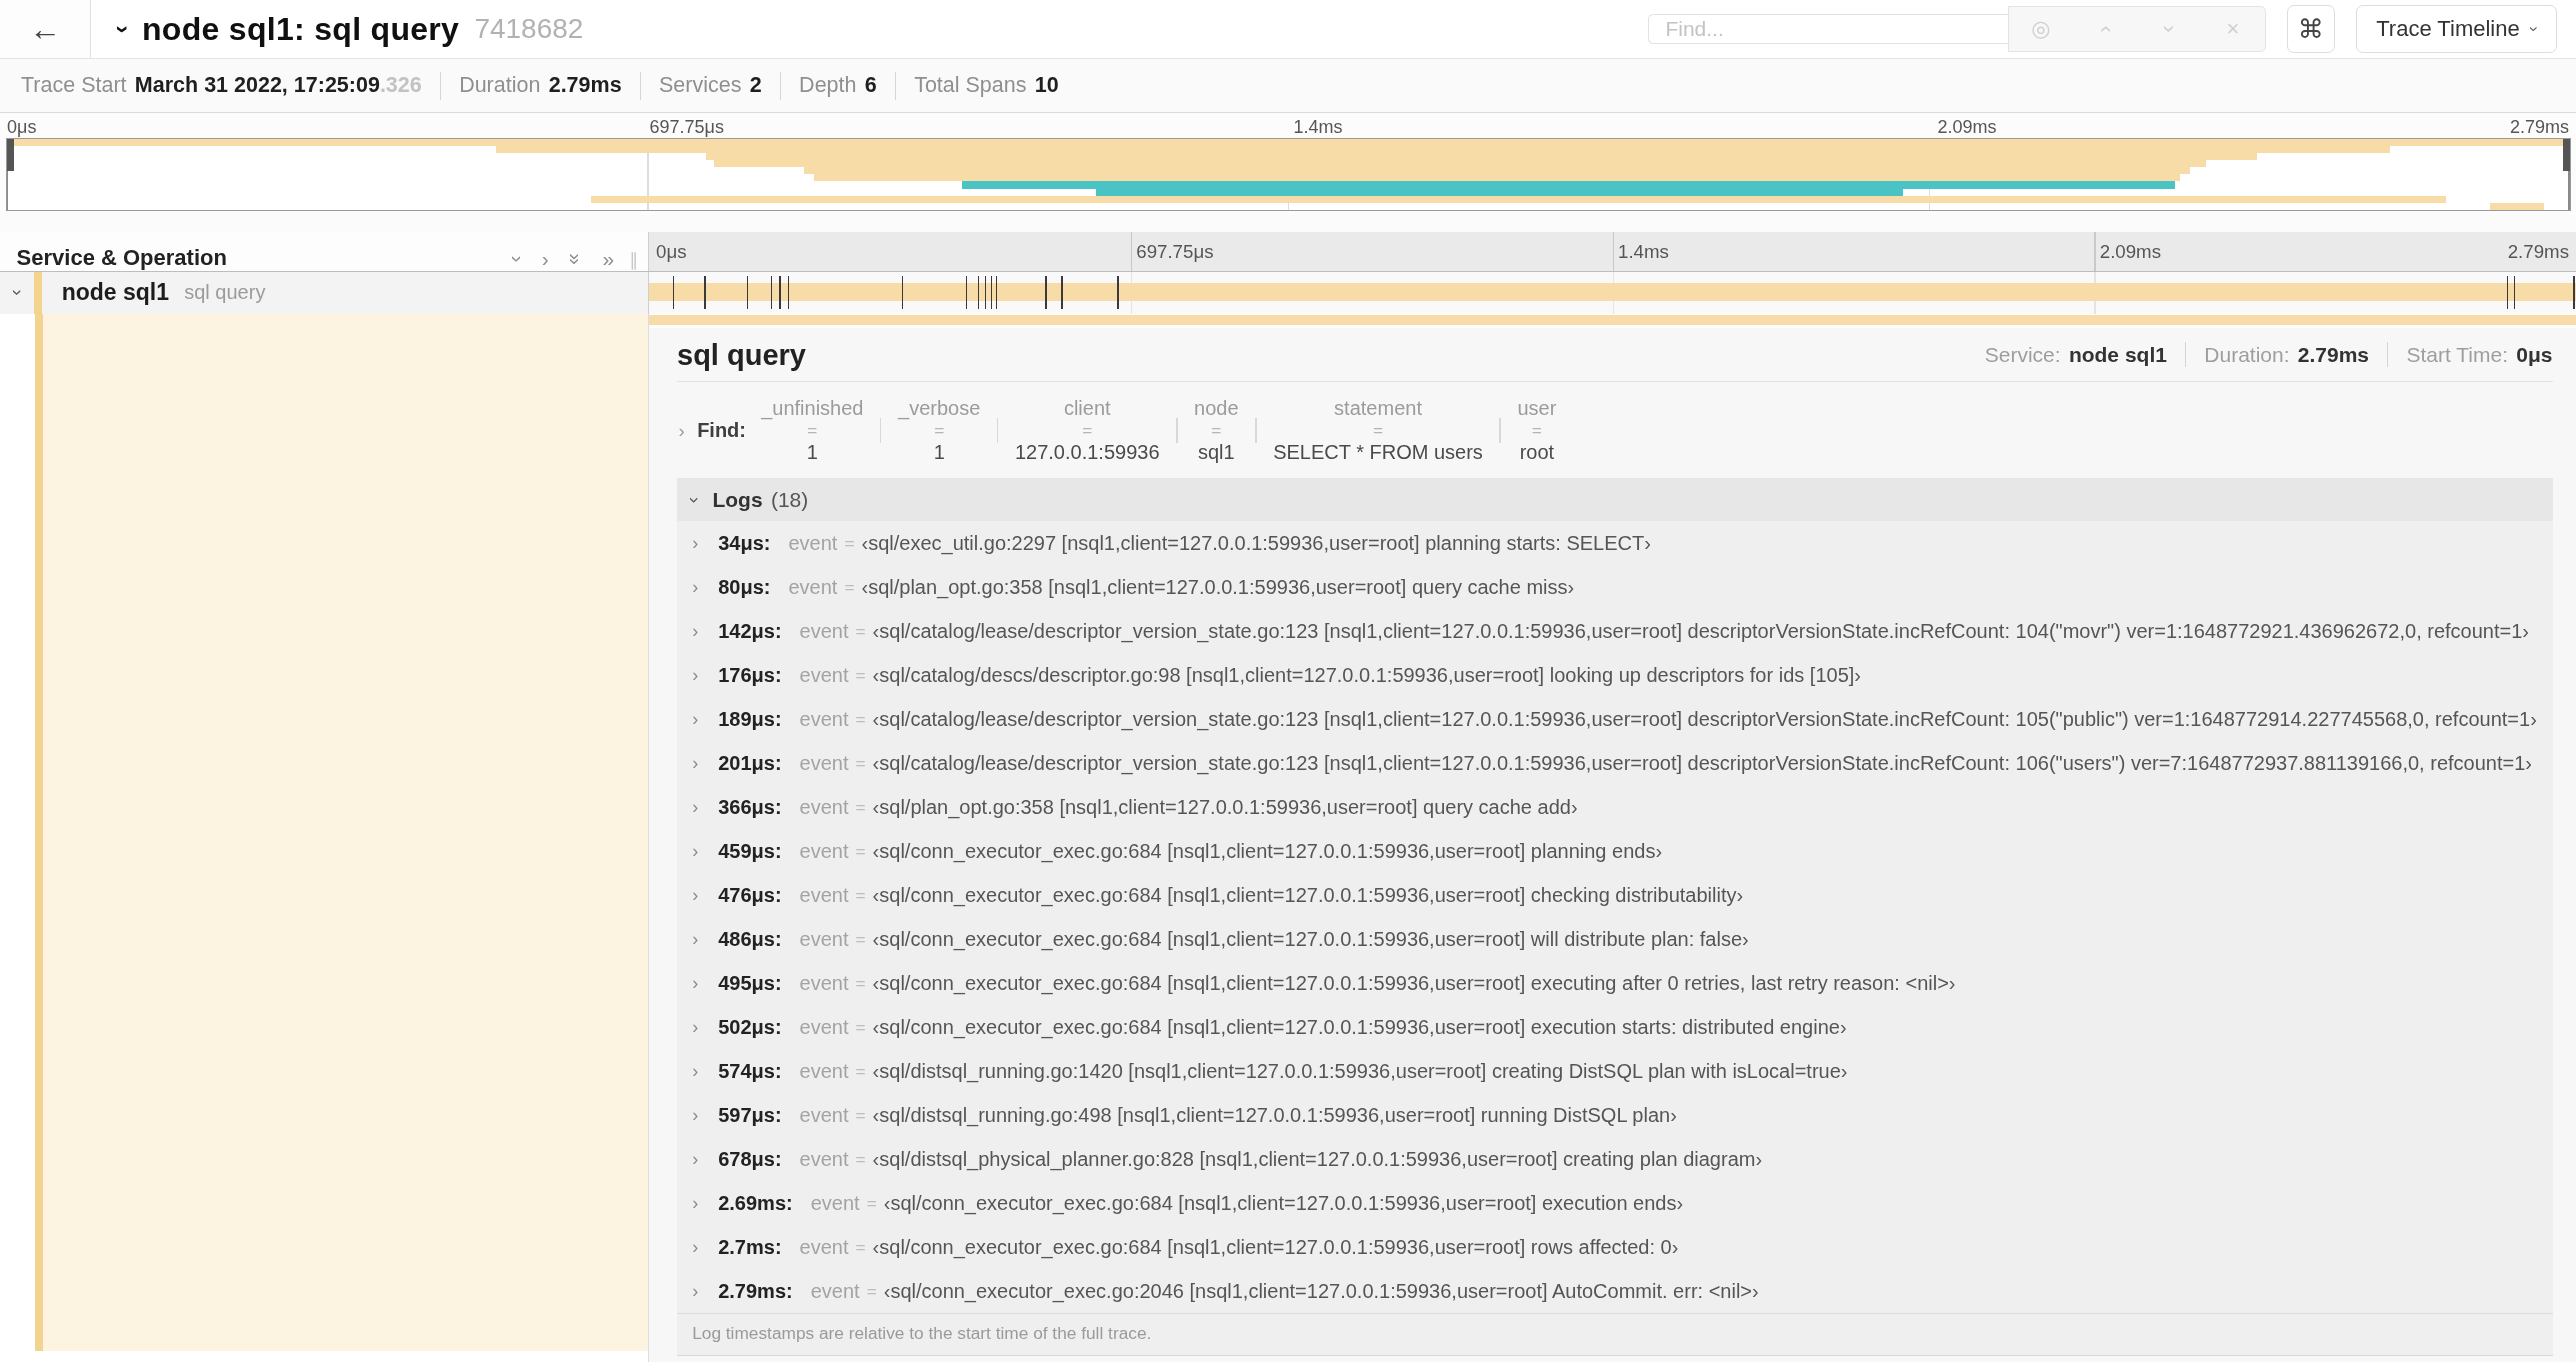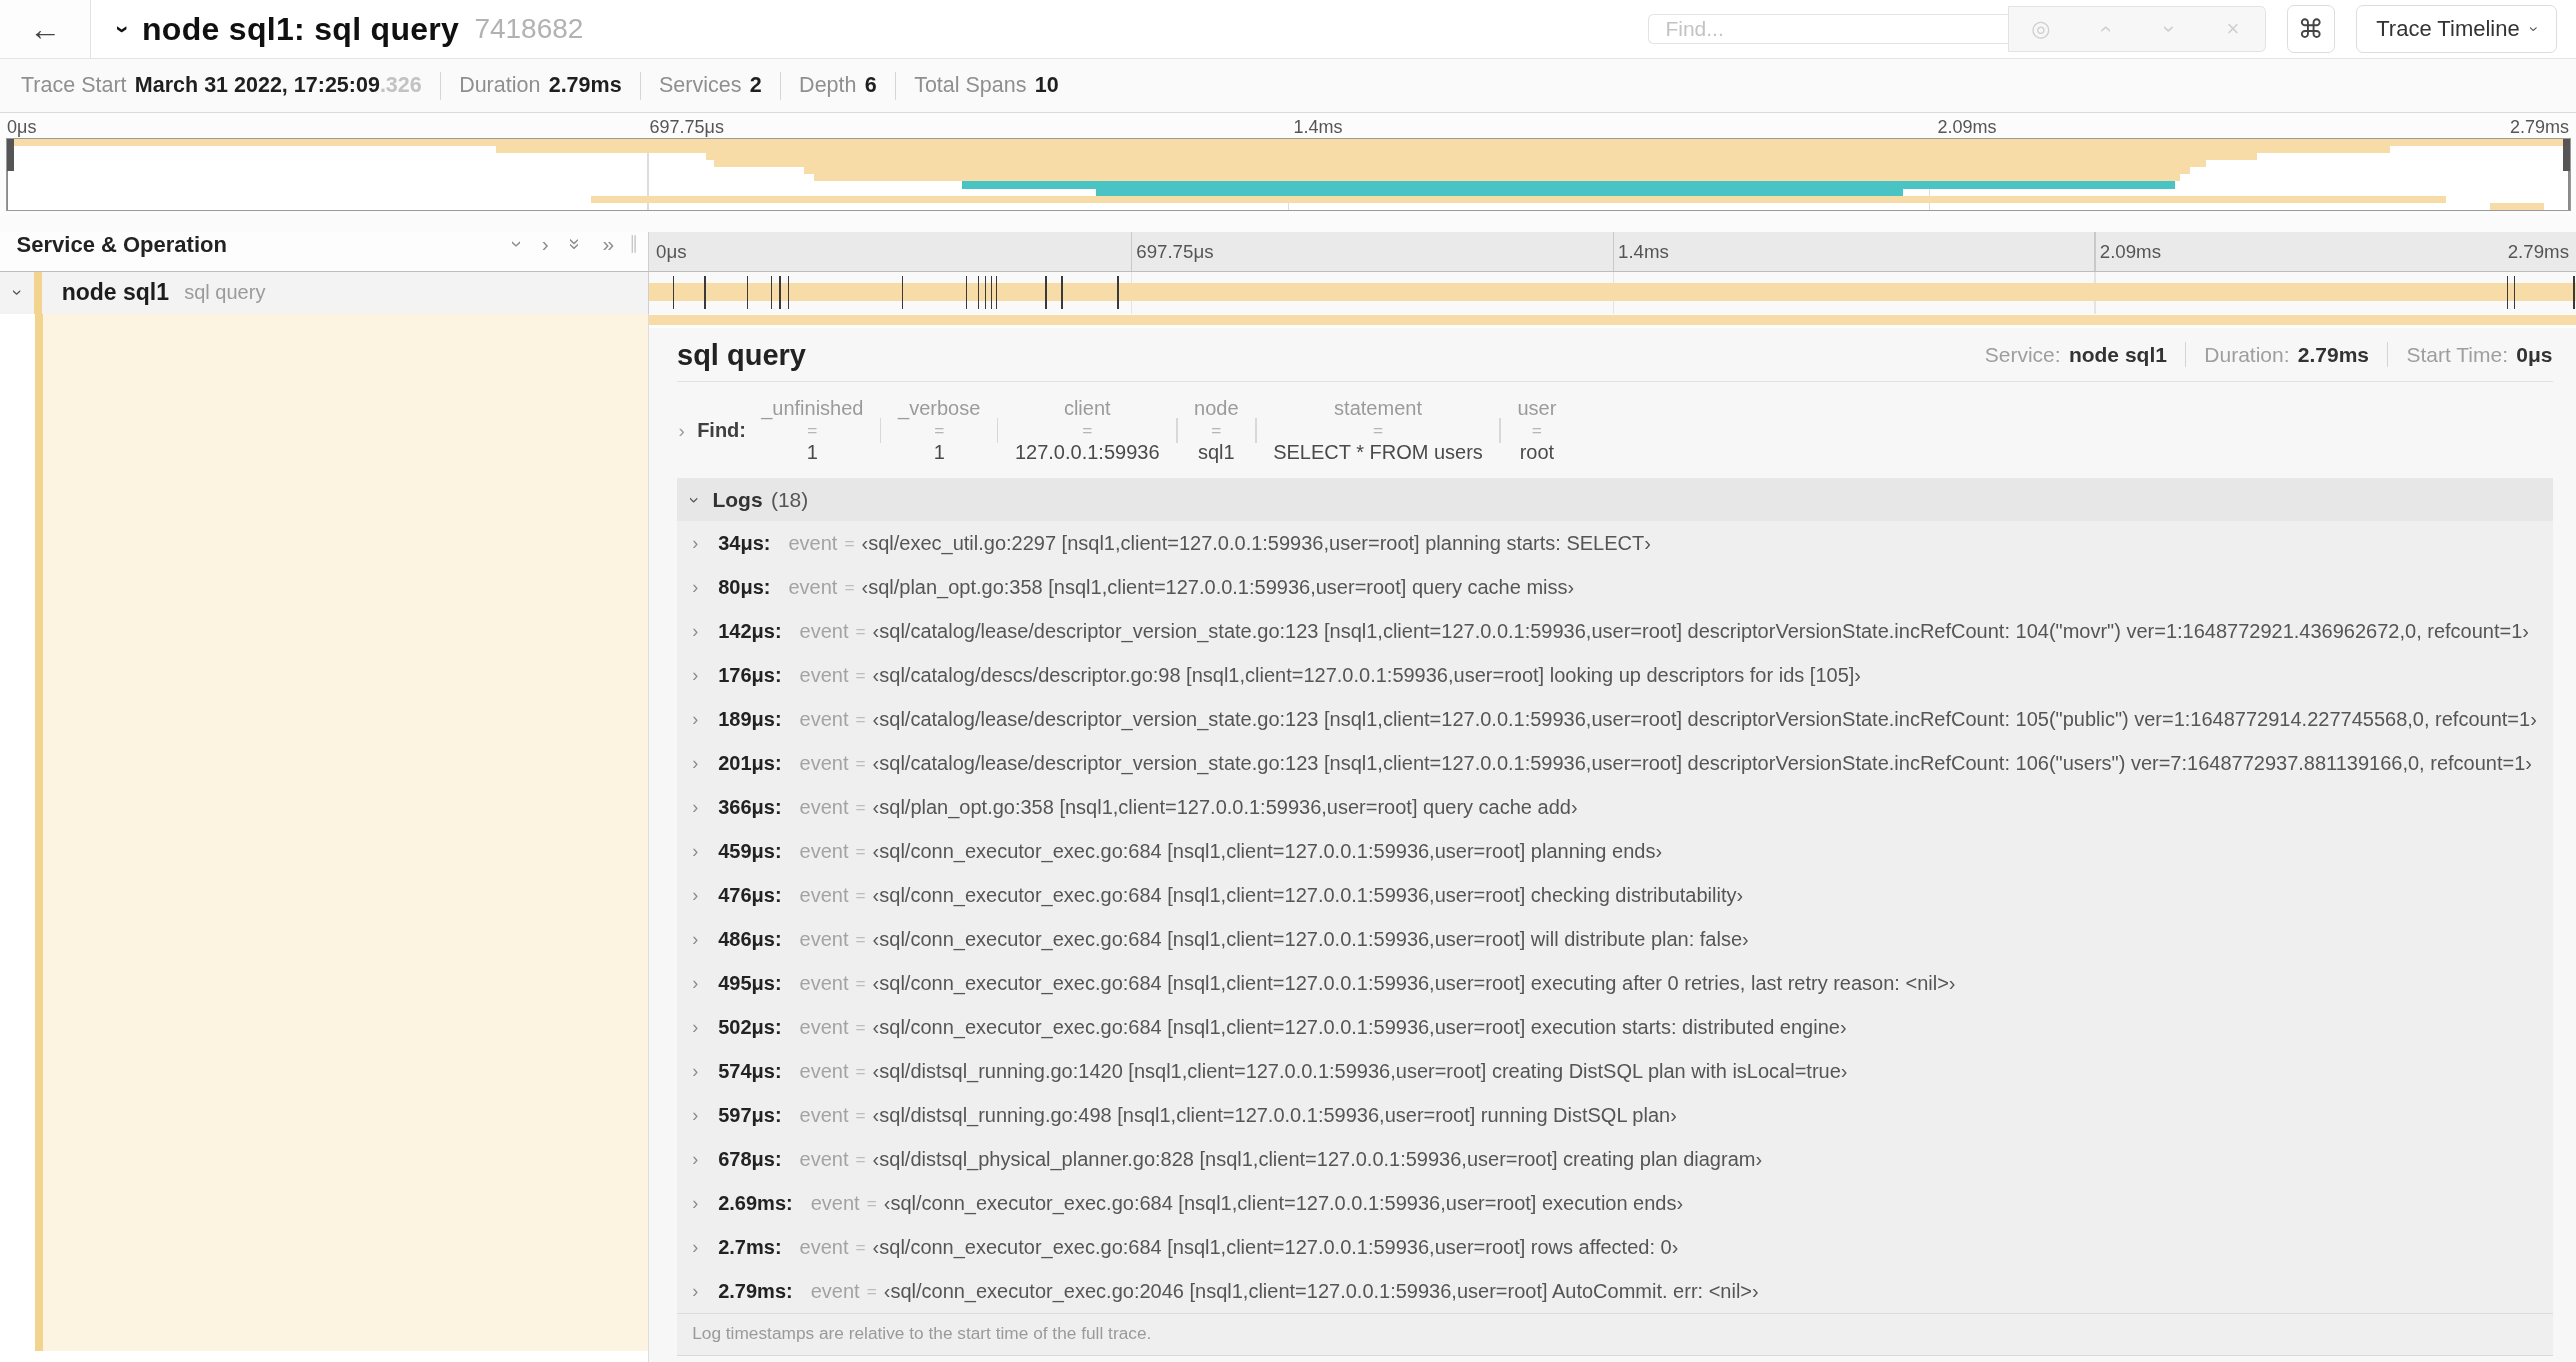--- a/index.html
+++ b/index.html
@@ -56,21 +56,21 @@
   .mm-bar{position:absolute;top:0;bottom:0;}
   .scrubber{position:absolute;top:0;bottom:0;width:1.4px;background:#8a8a8a;cursor:col-resize;}
   .scrubber .grip{position:absolute;top:0;width:7px;height:32px;background:#555;}
   .scrub-left{left:0;} .scrub-left .grip{left:0;}
   .scrub-right{right:0;} .scrub-right .grip{right:0;}
 
   .band-gap{height:16.6px;background:#fbfbfb;}
 
   
   .tl-header{display:flex;height:39px;border-bottom:1.4px solid #bdbdbd;}
-  .svc-header{width:649px;box-sizing:border-box;background:#fdfdfd;display:flex;align-items:flex-start;
+  .svc-header{width:649px;box-sizing:border-box;background:#fdfdfd;display:flex;align-items:flex-end;
               padding:0 9.7px 0 16.6px;border-right:1.4px solid #cfcfcf;}
   .svc-title{font-size:22px;font-weight:bold;color:#222;flex:1;}
   .svc-icons{display:flex;align-items:center;gap:21px;color:#8c8c8c;font-size:21px;}
   .svc-icons span{cursor:pointer;}
   .col-grip{color:#c8c8c8;font-size:18px;margin-left:15.2px;cursor:col-resize;}
   .ruler{flex:1;position:relative;background:#eaeaea;font-size:18.7px;color:#555;}
   .ruler .tick{position:absolute;top:9.7px;}
   .ruler-grid{position:absolute;top:0;bottom:0;width:1.4px;background:#c9c9c9;}
   .grid-25{left:25%;} .grid-50{left:50%;} .grid-75{left:75%;}
 

